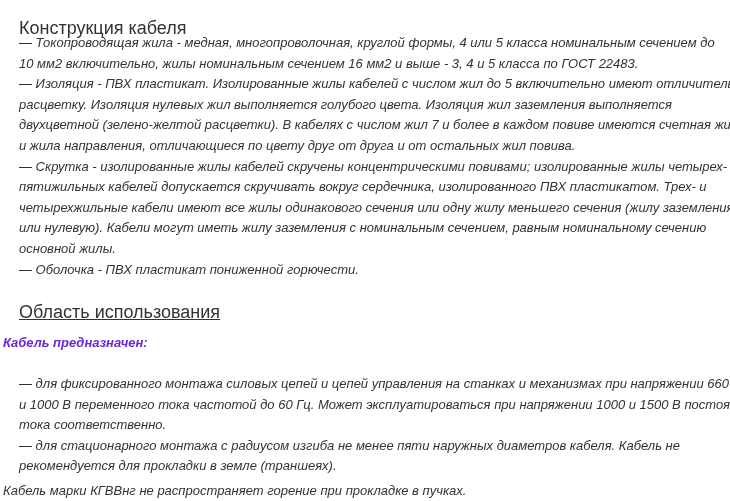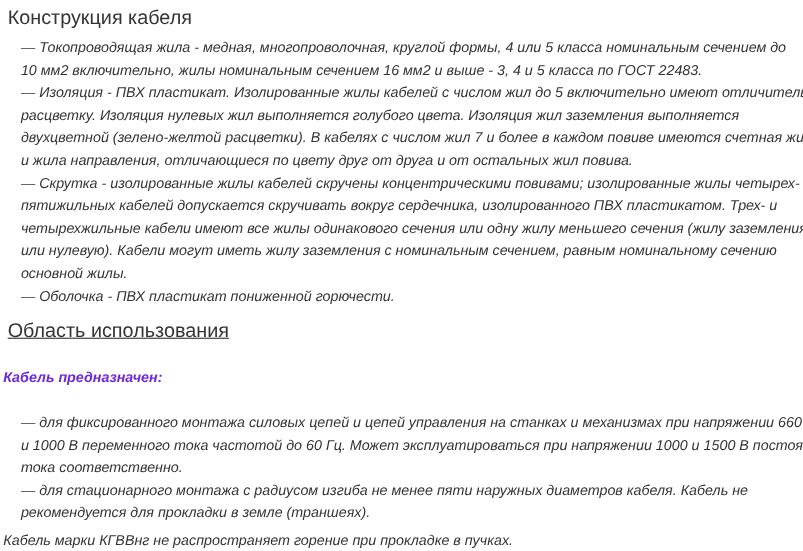--- a/index.html
+++ b/index.html
@@ -14,21 +14,21 @@
       font-family: "Liberation Sans", sans-serif;
       color: #333333;
       position: relative;
     }
     .h {
       position: absolute;
       left: 3px;
       font-size: 18px;
       font-weight: normal;
       color: #333333;
-      margin: 4px;
+      margin: 16px;
       line-height: 22px;
       white-space: nowrap;
     }
     .block {
       position: absolute;
       font-size: 13px;
       font-style: italic;
       line-height: 20.6px;
       color: #333333;
       margin: 0;

